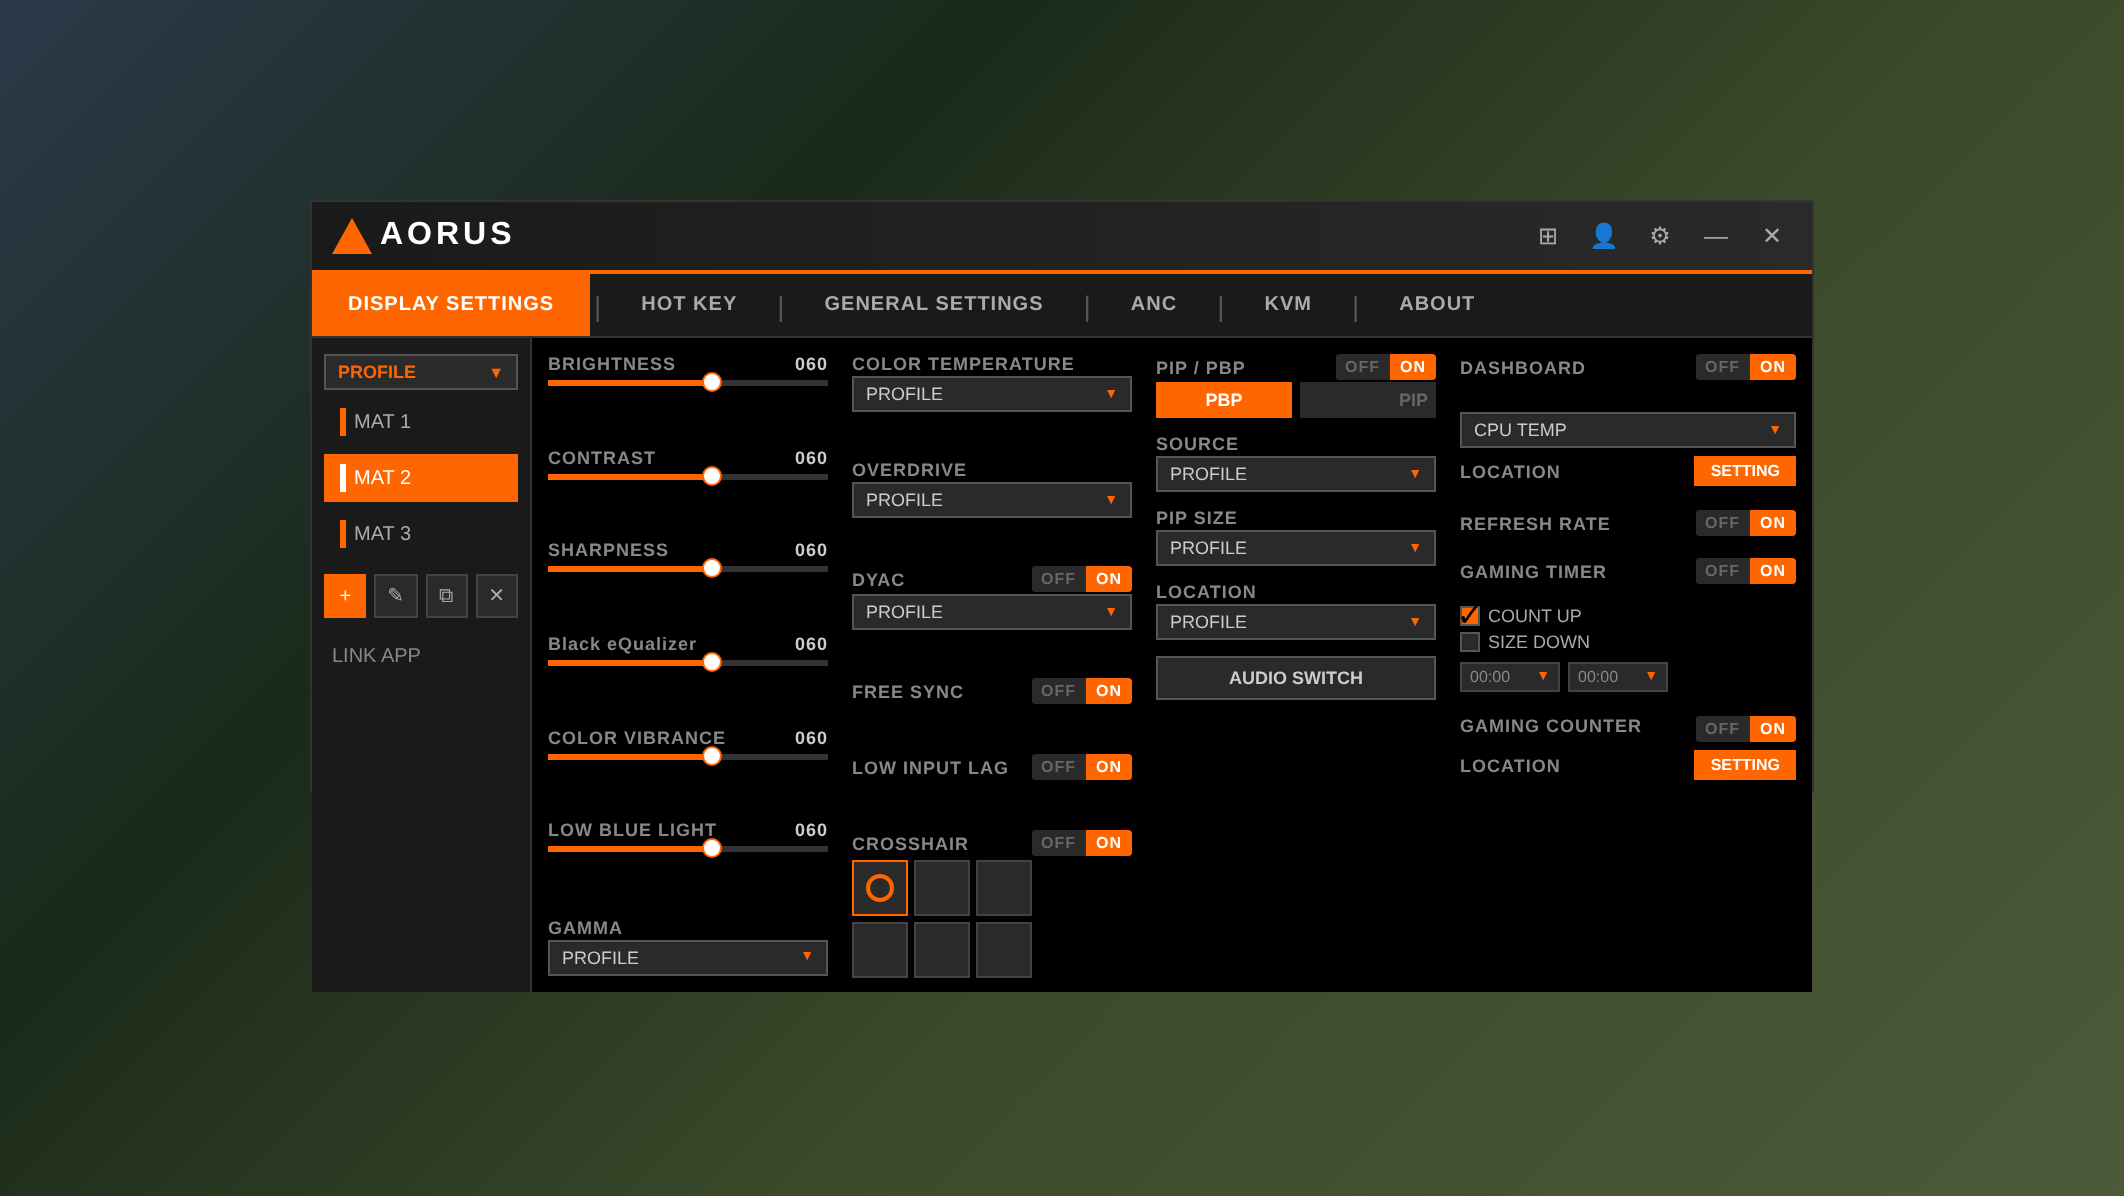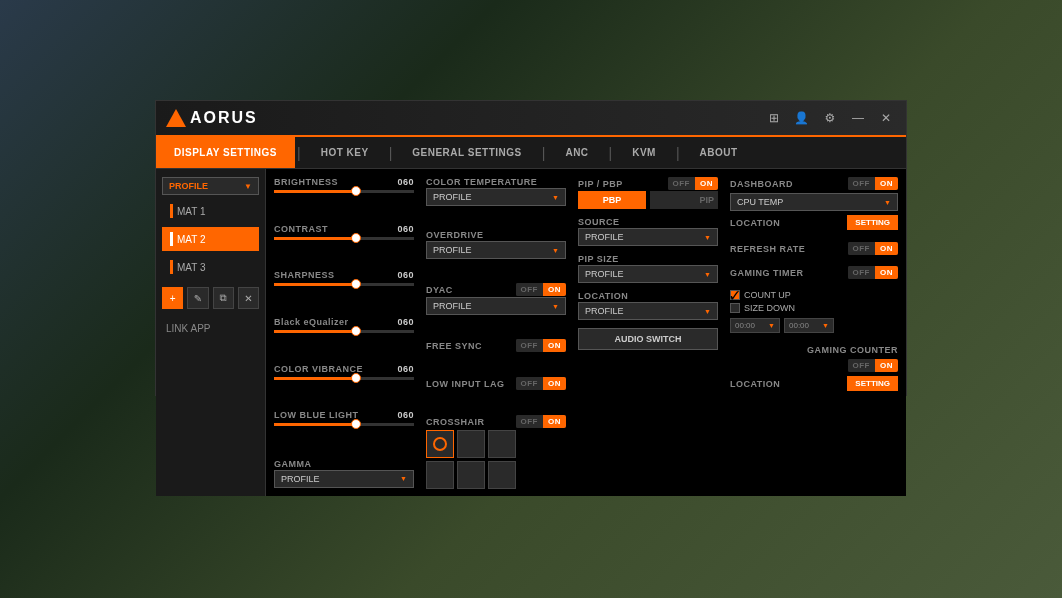--- a/index.html
+++ b/index.html
@@ -648,21 +648,21 @@
       <div class="col4">
 
         <div>
           <div class="setting-label" style="display:flex;align-items:center;gap:4px;">
             <span>DASHBOARD</span>
             <div class="toggle">
               <span class="toggle-off">OFF</span>
               <span class="toggle-on">ON</span>
             </div>
           </div>
-          <div style="display:flex;gap:4px;align-items:center;margin-top:3px;">
+          <div style="display:flex;gap:4px;align-items:center;margin-top:16px;">
             <div class="dropdown" style="flex:1;">
               <span>CPU TEMP</span>
               <span class="dropdown-arrow">▼</span>
             </div>
           </div>
           <div style="display:flex;justify-content:space-between;align-items:center;margin-top:4px;">
             <span class="setting-label" style="margin:0;">LOCATION</span>
             <div class="setting-btn">SETTING</div>
           </div>
         </div>
@@ -702,21 +702,21 @@
               <span style="font-size:7px;color:#ff6600;">▼</span>
             </div>
             <div class="mini-select">
               <span>00:00</span>
               <span style="font-size:7px;color:#ff6600;">▼</span>
             </div>
           </div>
         </div>
 
         <div style="margin-top:6px;">
-          <div class="setting-label" style="display:flex;align-items:flex-end;gap:4px;flex-direction:column;">
+          <div class="setting-label" style="display:flex;align-items:flex-start;gap:4px;">
             <span>GAMING COUNTER</span>
             <div class="toggle">
               <span class="toggle-off">OFF</span>
               <span class="toggle-on">ON</span>
             </div>
           </div>
           <div style="display:flex;justify-content:space-between;align-items:center;margin-top:4px;">
             <span class="setting-label" style="margin:0;">LOCATION</span>
             <div class="setting-btn">SETTING</div>
           </div>

